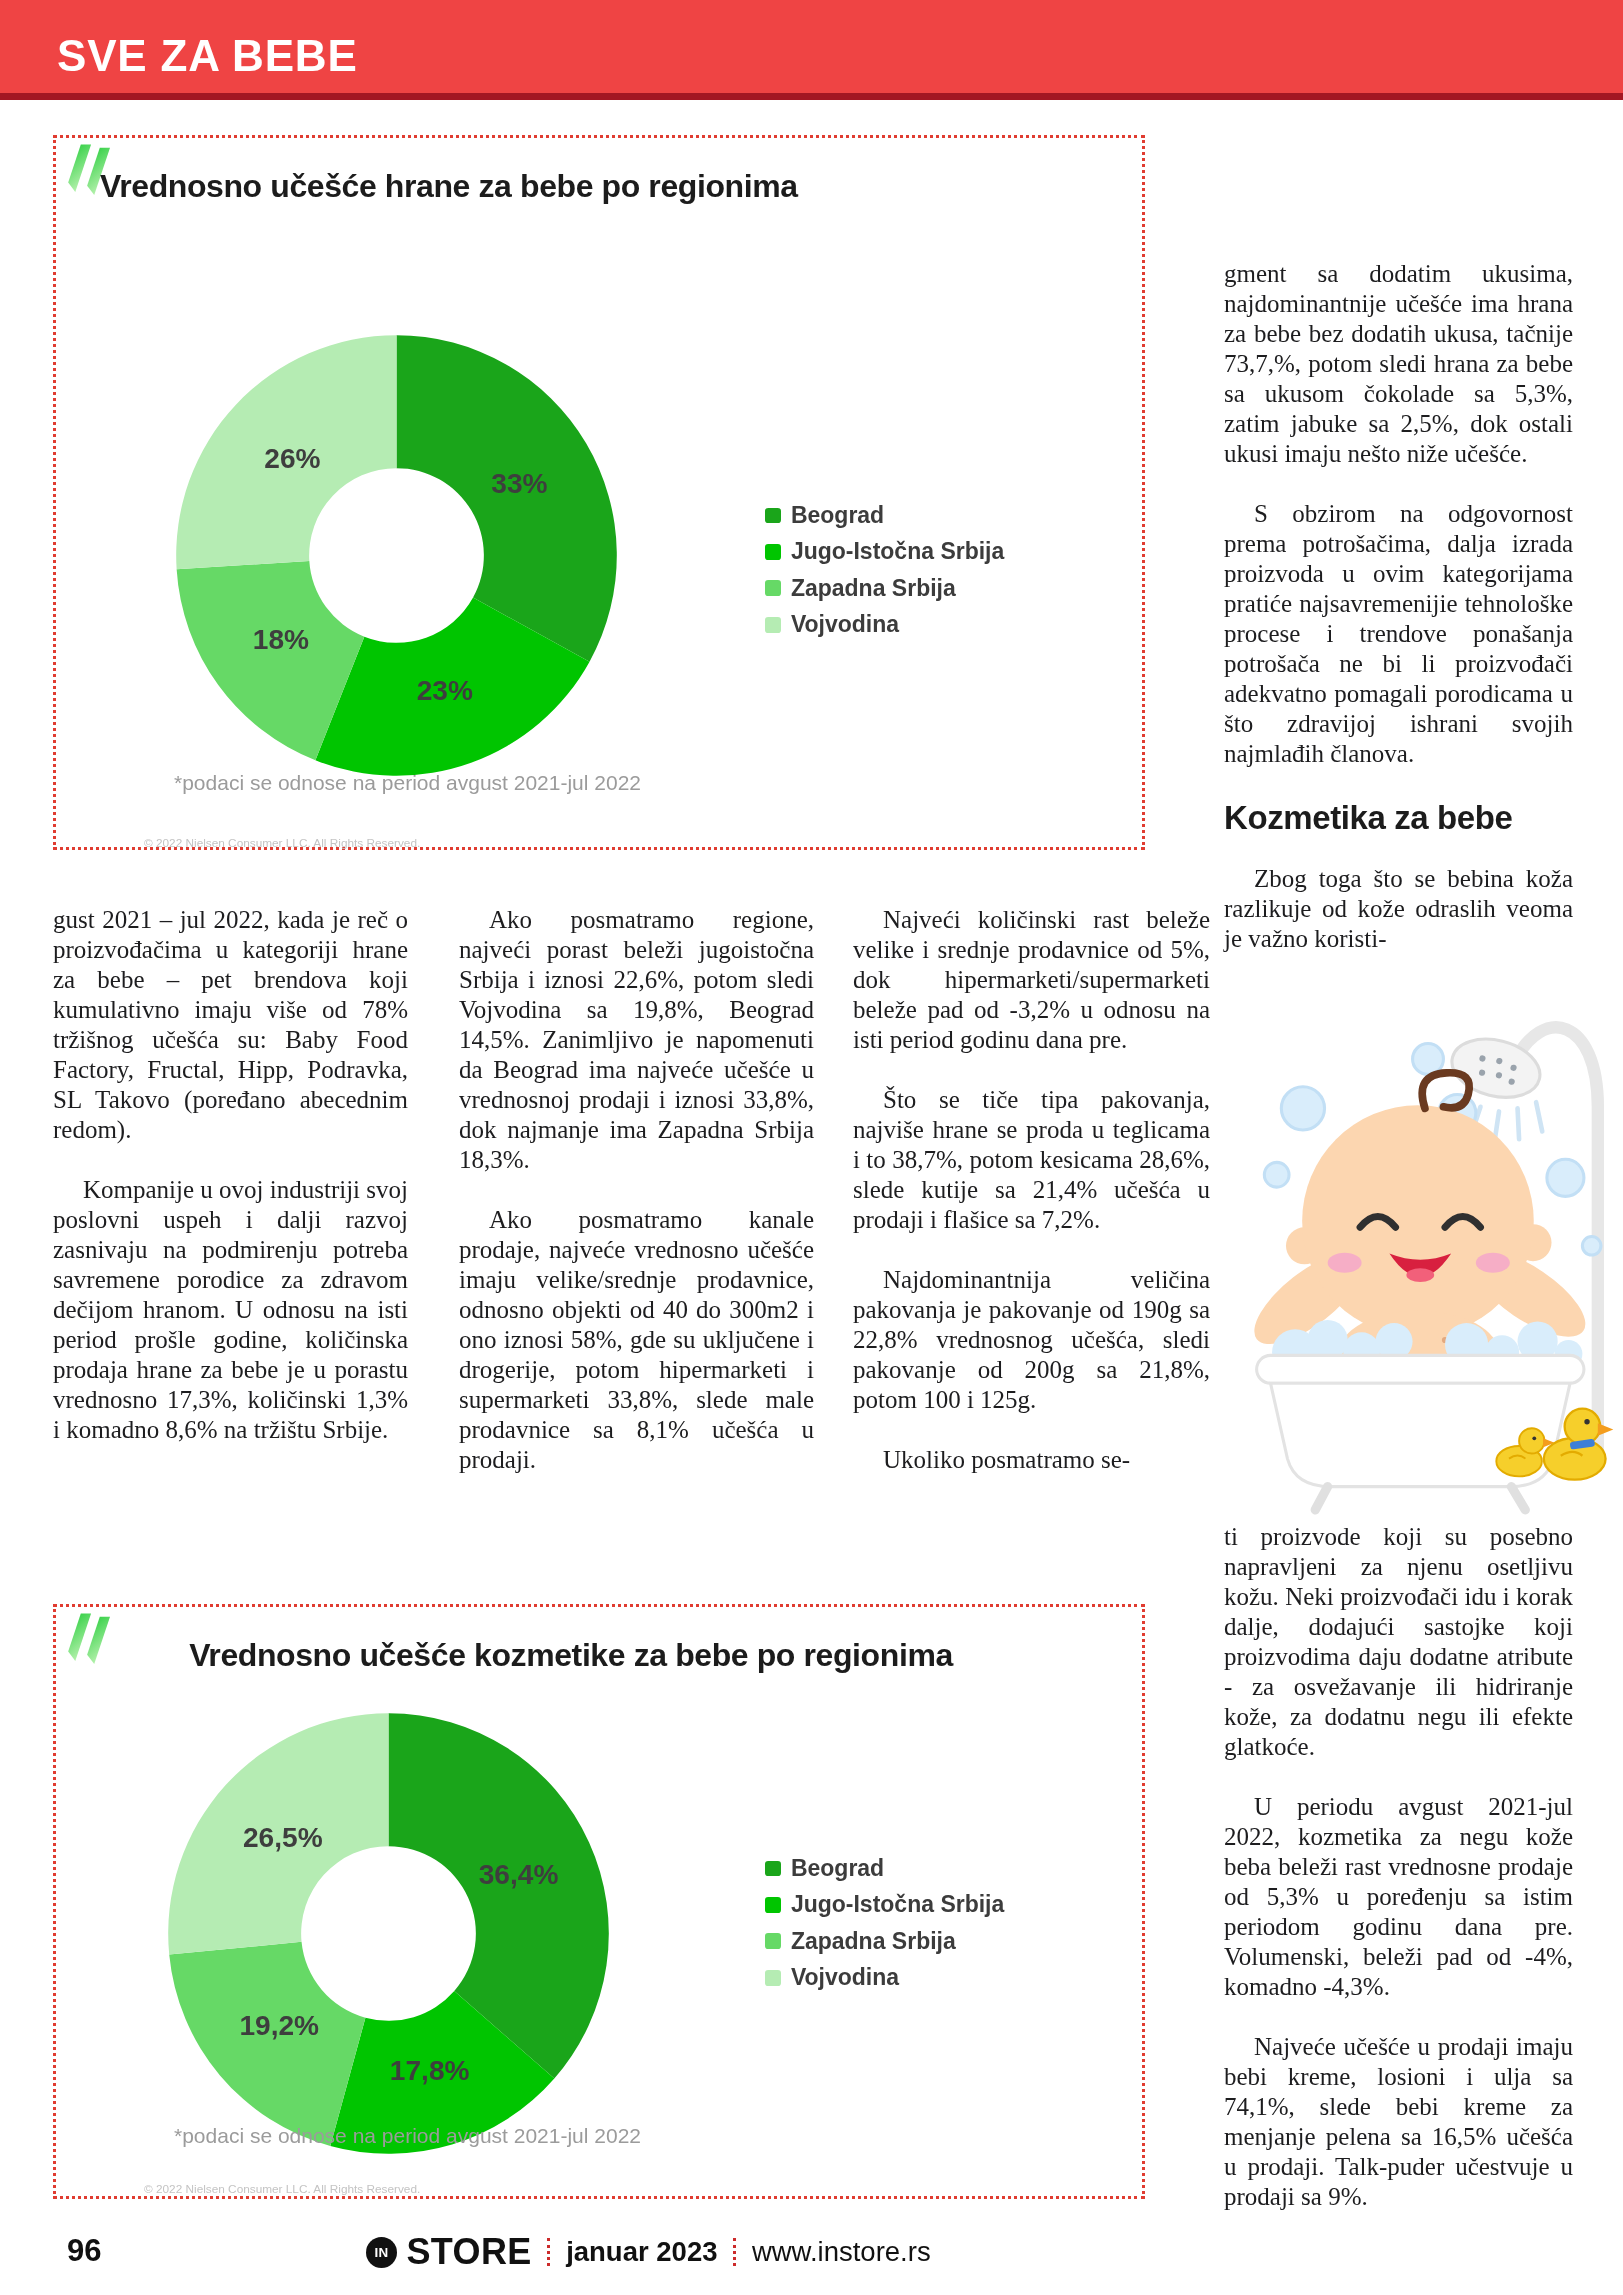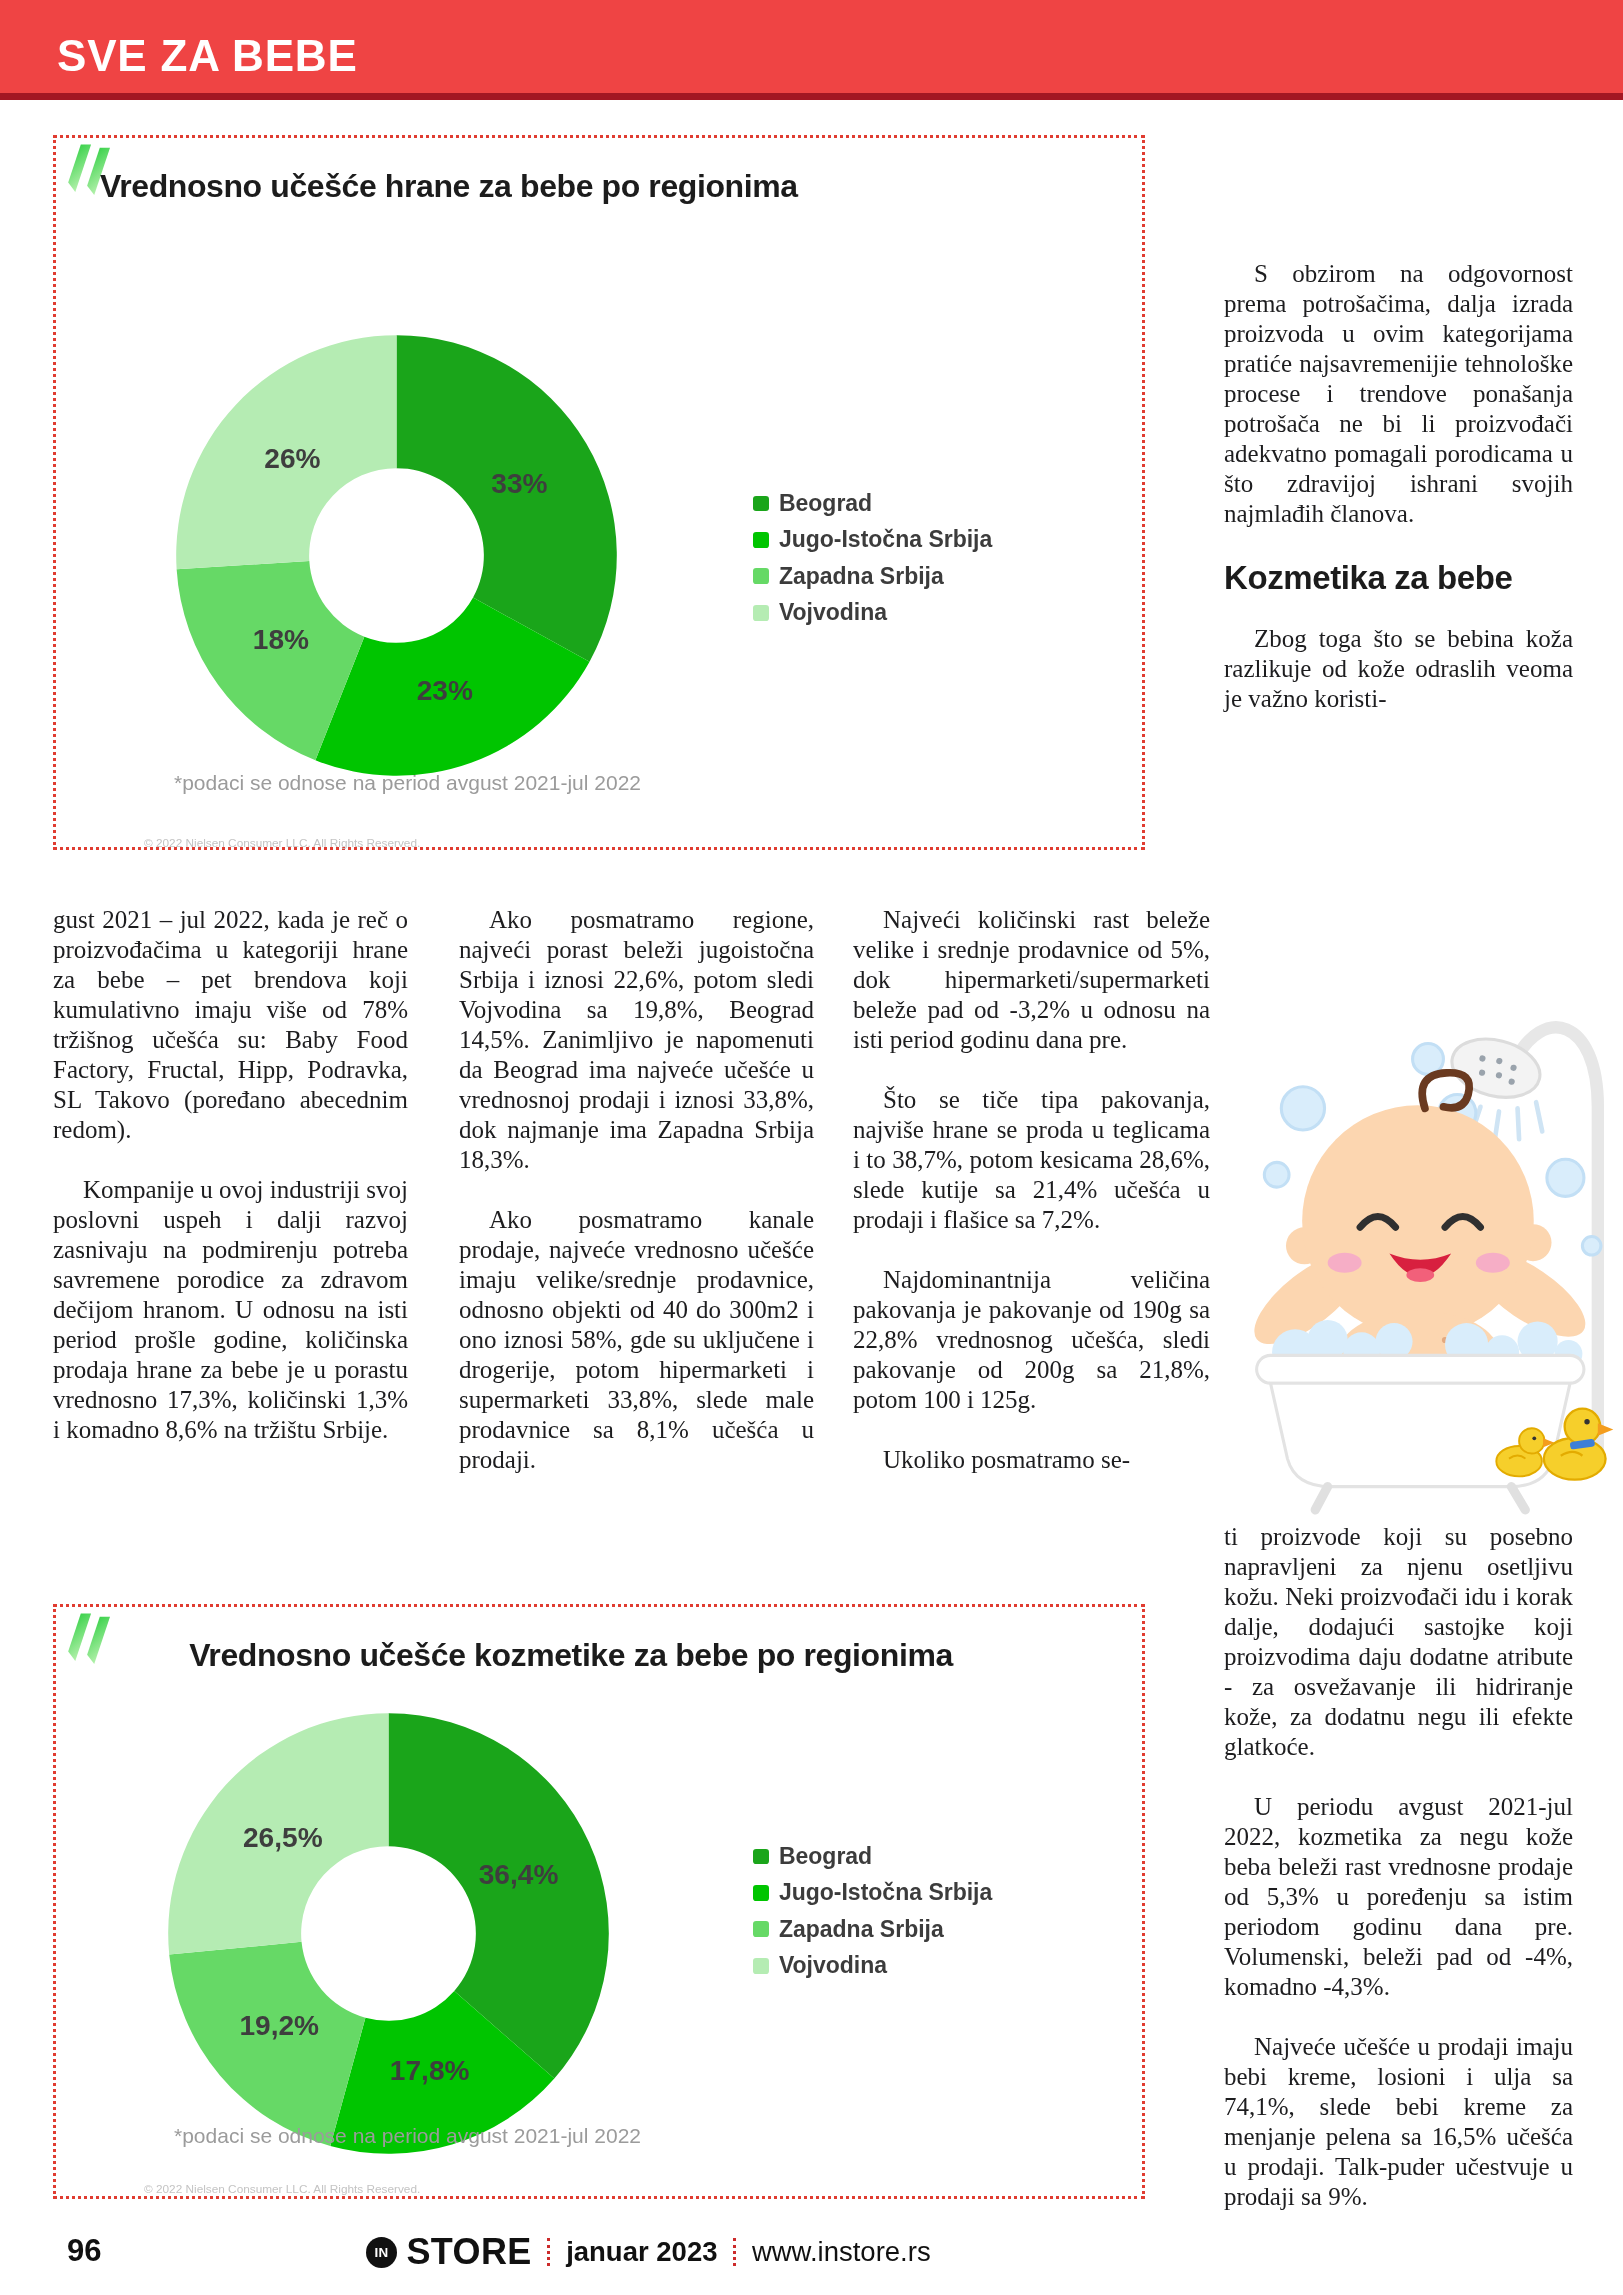--- a/index.html
+++ b/index.html
@@ -16,21 +16,21 @@
   .chart-box{position:absolute;left:53px;width:1092px;border:3.9px dotted #e03c31;background:#ffffff;box-sizing:border-box;}
   #chart-box-0{top:135px;height:715px;}
   #chart-box-1{top:1604px;height:595px;text-align:center;}
   .quote-icon{position:absolute;left:9.4px;top:4.7px;width:49px;height:60px;}
   .chart-title{position:absolute;left:36px;top:22px;margin:8px;width:942px;
                font-family:"Liberation Sans", sans-serif;font-weight:700;font-size:32px;color:#1c1c1c;letter-spacing:-0.4px;}
   .donut{position:absolute;width:471px;height:471px;}
   #donut-svg-0{left:105px;top:182px;}
   #donut-svg-1{left:97px;top:91px;}
   .slice-label{font-family:"Liberation Sans", sans-serif;font-size:37px;font-weight:700;fill:#3e3e3e;}
-  .legend{position:absolute;list-style:none;margin:0;padding:0;}
+  .legend{position:absolute;list-style:none;margin:12px;padding:0;}
   #chart-box-0 .legend{left:697px;top:352px;}
   #chart-box-1 .legend{left:697px;top:236px;}
   .legend li{display:flex;align-items:center;gap:10.2px;margin-bottom:9.4px;
              font-family:"Liberation Sans", sans-serif;font-size:23px;font-weight:700;color:#3c3c3c;}
   .legend .sw{width:15.7px;height:15.7px;border-radius:3.1px;background:#ccc;flex:0 0 auto;}
   .footnote{position:absolute;left:118px;margin:0;font-family:"Liberation Sans", sans-serif;
             font-size:21px;color:#9b9b9b;}
   #chart-box-0 .footnote{top:633px;}
   #chart-box-1 .footnote{top:517px;}
   .copyright{position:absolute;left:72px;margin:16px;font-family:Liberation Sans, sans-serif;
@@ -132,20 +132,21 @@
     </div>
     <div class="col" id="col-2">
       <p>Najveći količinski rast beleže velike i srednje prodavnice od 5%, dok hipermarketi/supermarketi beleže pad od -3,2% u odnosu na isti period godinu dana pre.</p>
       <p>Što se tiče tipa pakovanja, najviše hrane se proda u teglicama i to 38,7%, potom kesicama 28,6%, slede kutije sa 21,4% učešća u prodaji i flašice sa 7,2%.</p>
       <p>Najdominantnija veličina pakovanja je pakovanje od 190g sa 22,8% vrednosnog učešća, sledi pakovanje od 200g sa 21,8%, potom 100 i 125g.</p>
       <p>Ukoliko posmatramo se-</p>
     </div>
   </div>
 
   <div class="rcol" id="rcol-top">
+    <p class="cont">gment sa dodatim ukusima, najdominantnije učešće ima hrana za bebe bez dodatih ukusa, tačnije 73,7,%, potom sledi hrana za bebe sa ukusom čokolade sa 5,3%, zatim jabuke sa 2,5%, dok ostali ukusi imaju nešto niže učešće.</p>
     <p>S obzirom na odgovornost prema potrošačima, dalja izrada proizvoda u ovim kategorijama pratiće najsavremenijie tehnološke procese i trendove ponašanja potrošača ne bi li proizvođači adekvatno pomagali porodicama u što zdravijoj ishrani svojih najmlađih članova.</p>
     <h2>Kozmetika za bebe</h2>
     <p>Zbog toga što se bebina koža razlikuje od kože odraslih veoma je važno koristi-</p>
   </div>
 
   <svg class="baby" viewBox="0 0 500 680">
 
     <path d="M362 92 C 398 18 470 34 470 150 L470 610" stroke="#e7e7e7" stroke-width="16" fill="none" stroke-linecap="round"></path>
     <g transform="rotate(14 338 100)">
       <ellipse cx="338" cy="100" rx="58" ry="36" fill="#f3f3f3" stroke="#dcdcdc" stroke-width="4"></ellipse>

